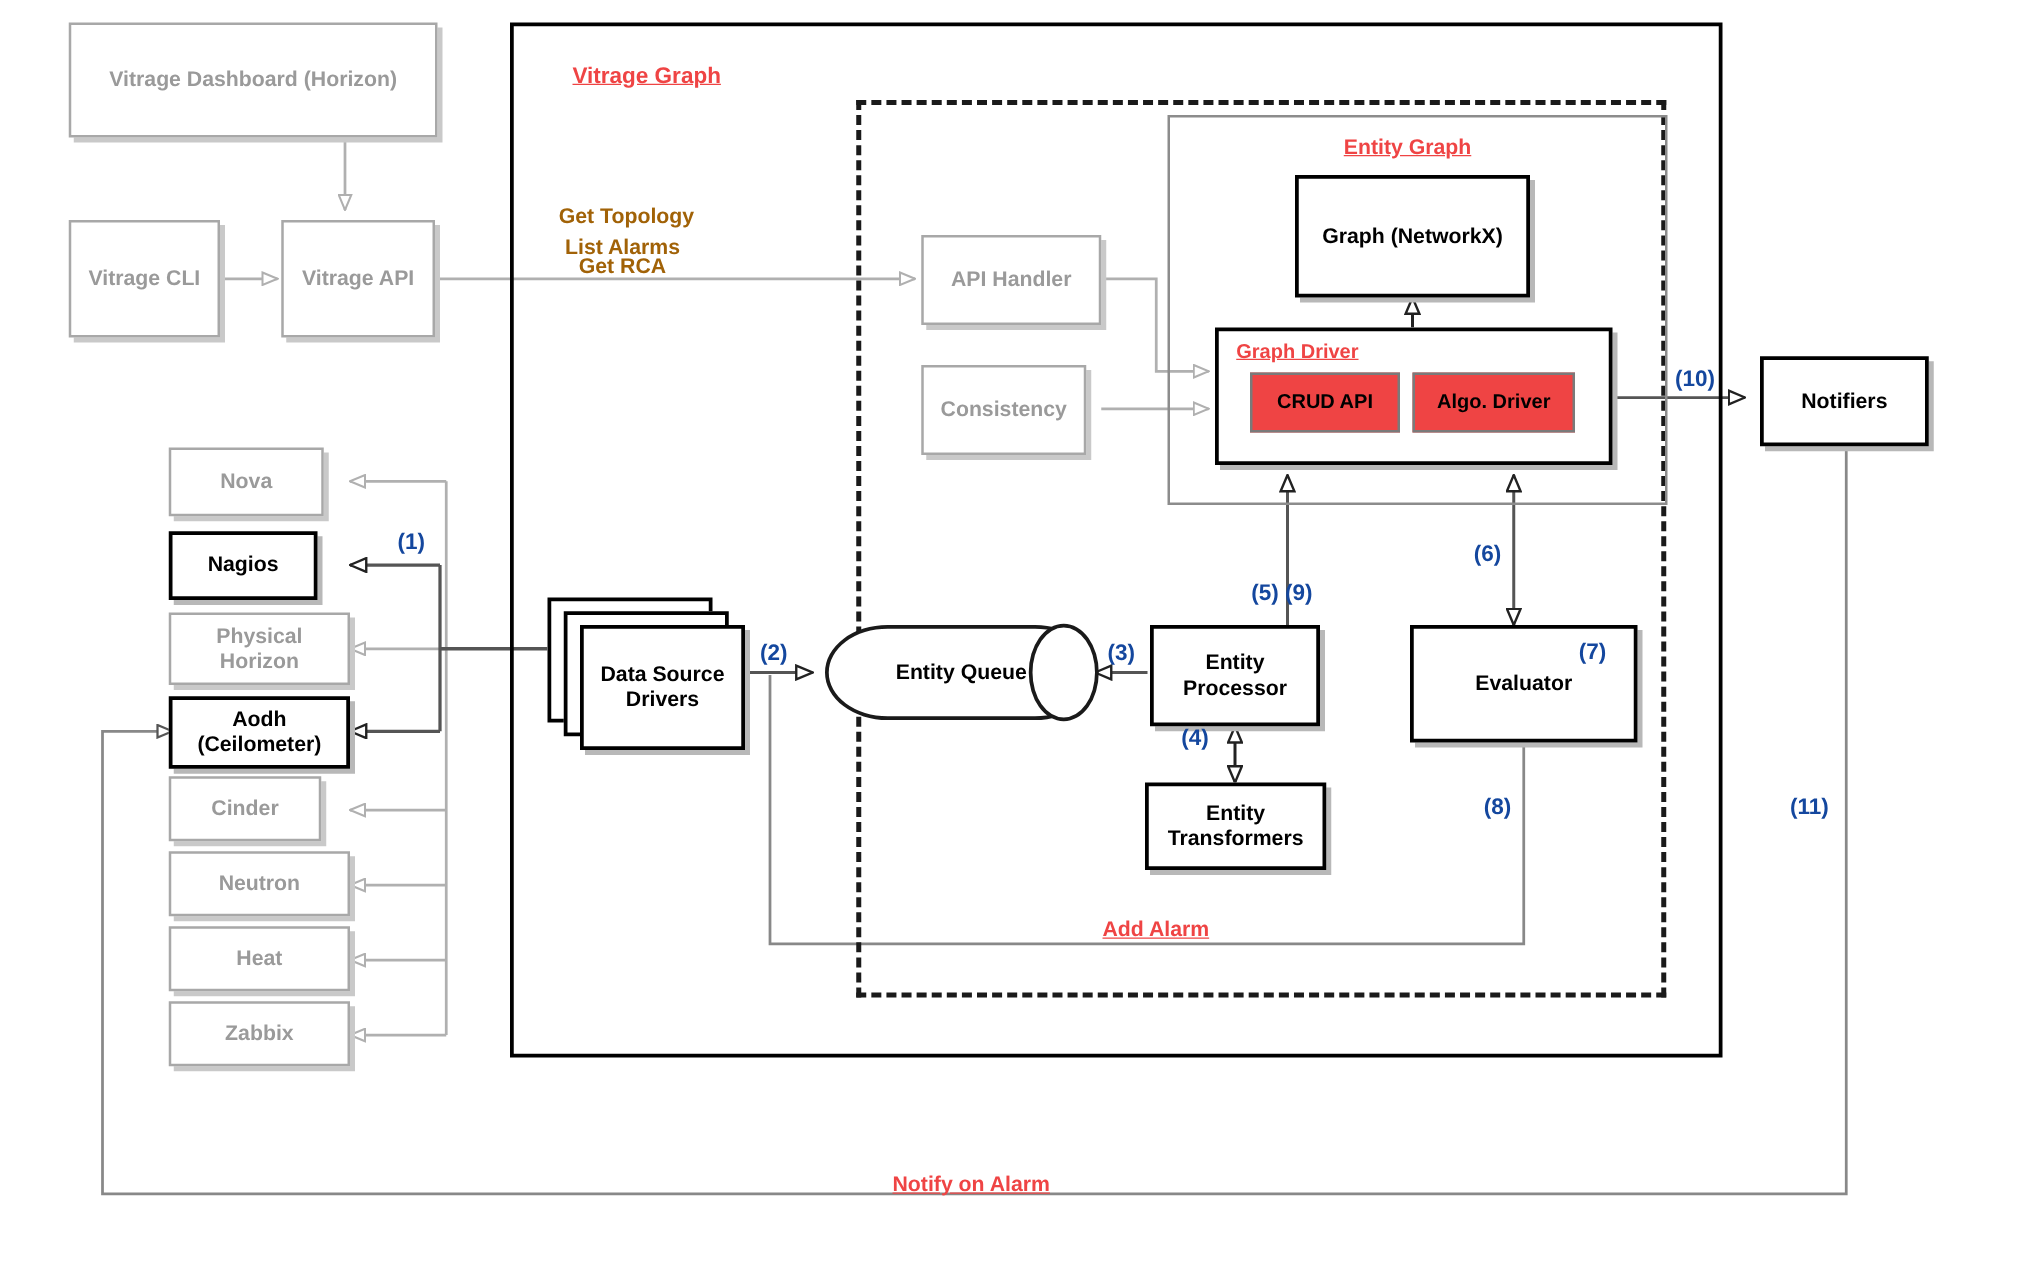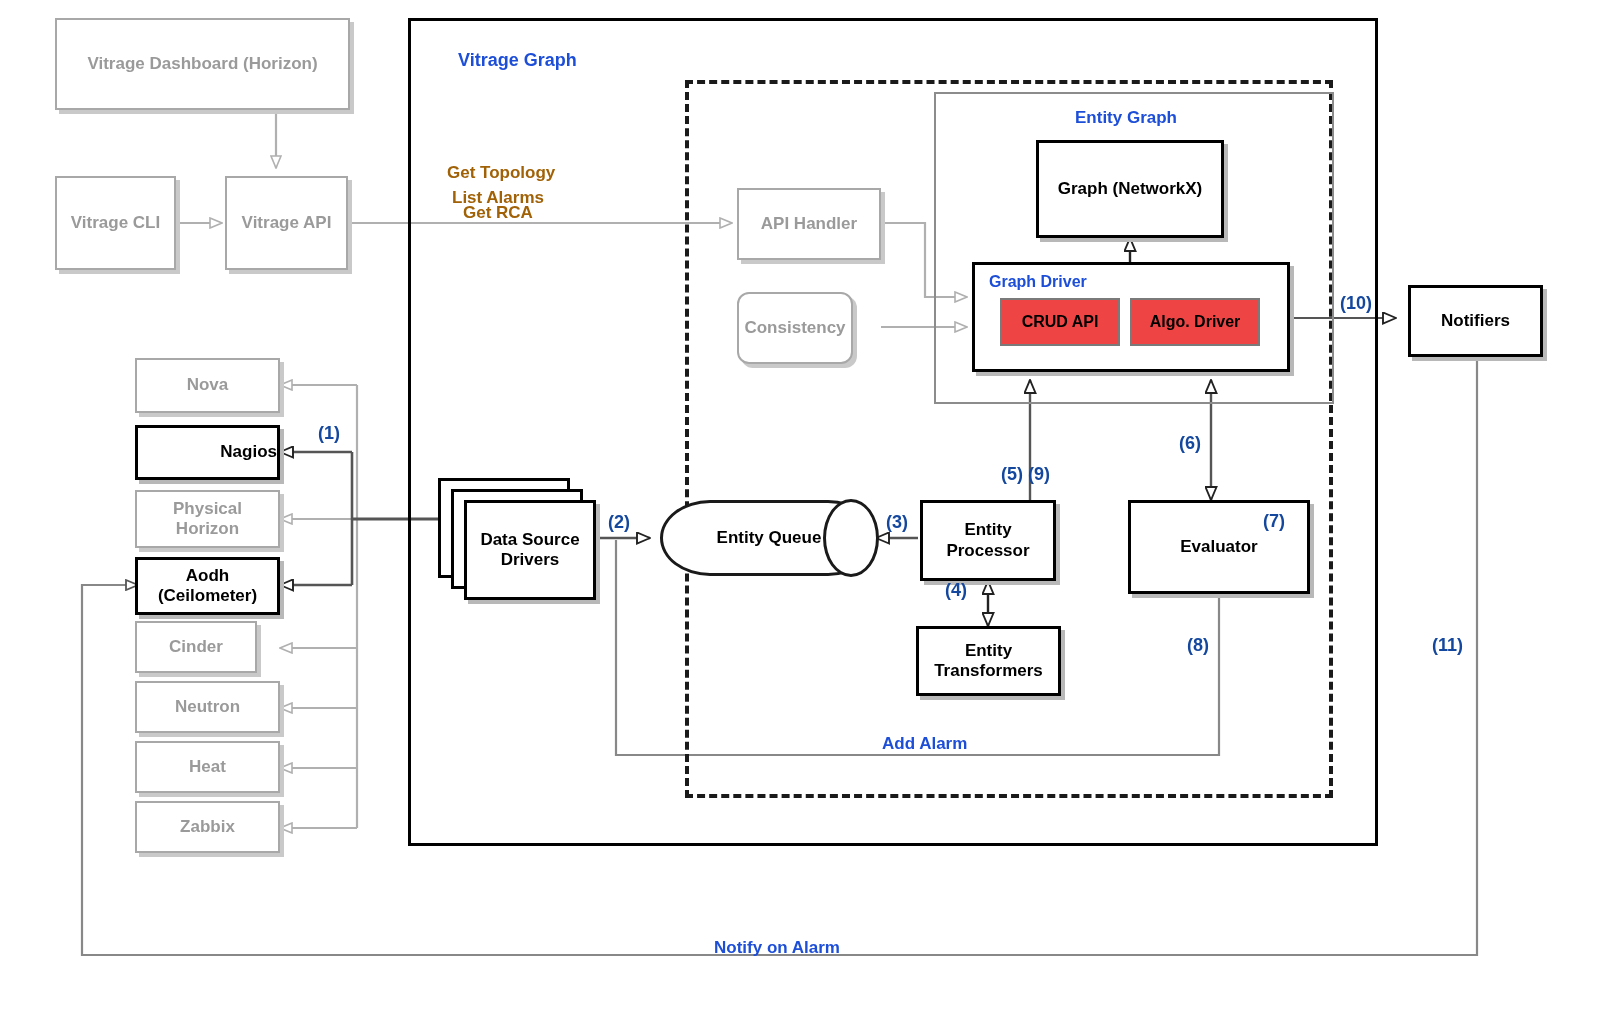--- a/index.html
+++ b/index.html
@@ -9,21 +9,21 @@
 
   .box{position:absolute;box-sizing:border-box;background:#fff;display:flex;align-items:center;
        justify-content:center;text-align:center;line-height:1.18;}
   .dim{border:2px solid #a8a8a8;color:#9a9a9a;font-weight:bold;
        box-shadow:4px 4px 0 0 #c9c9c9;}
   .strong{border:3px solid #000;color:#000;font-weight:bold;
           box-shadow:4px 4px 0 0 #b8b8b8;}
   .plainbox{border:2px solid #7a7a7a;color:#000;font-weight:bold;background:#ef4444;}
 
   .label{position:absolute;font-weight:bold;white-space:pre;}
-  .lblk{color:#1d4ed8;}
+  .lblk{color:#ef4444;text-decoration:underline;}
   .lgry{color:#a16207;}
   .lblue{color:#14479e;}
 
   .container-solid{position:absolute;box-sizing:border-box;border:3px solid #000;background:transparent;}
   .container-dash{position:absolute;box-sizing:border-box;border:4px dashed #1a1a1a;background:transparent;}
   .container-thin{position:absolute;box-sizing:border-box;border:2px solid #8c8c8c;background:transparent;}
 
   
   .stack{position:absolute;}
   .stack .sheet{position:absolute;box-sizing:border-box;border:3px solid #000;background:#fff;}
@@ -134,27 +134,27 @@
       <span>CRUD API</span>
     </div>
     <div class="box plainbox" style="left:155px;top:33px;width:130px;height:48px;font-size:16px;">
       <span>Algo. Driver</span>
     </div>
   </div>
 
   <div class="box dim" style="left:737px;top:188px;width:144px;height:72px;font-size:17px;">
     <span>API Handler</span>
   </div>
-  <div class="box dim" style="left:737px;top:292px;width:116px;height:72px;font-size:17px;border-radius:12px;">
+  <div class="box dim" style="left:737px;top:292px;width:132px;height:72px;font-size:17px;">
     <span>Consistency</span>
   </div>
 
   <div id="ds-list">
-      <div class="box dim" style="left: 135px; top: 358px; width: 145px; height: 55px; font-size: 17px; white-space: pre-line;"><span>Nova</span></div>
-      <div class="box strong" style="left: 135px; top: 425px; width: 145px; height: 55px; font-size: 17px; white-space: pre-line; justify-content: flex-end;"><span>Nagios</span></div>
+      <div class="box dim" style="left: 135px; top: 358px; width: 124px; height: 55px; font-size: 17px; white-space: pre-line;"><span>Nova</span></div>
+      <div class="box strong" style="left: 135px; top: 425px; width: 119px; height: 55px; font-size: 17px; white-space: pre-line;"><span>Nagios</span></div>
       <div class="box dim" style="left: 135px; top: 490px; width: 145px; height: 58px; font-size: 17px; white-space: pre-line;"><span>Physical
 Horizon</span></div>
       <div class="box strong" style="left: 135px; top: 557px; width: 145px; height: 58px; font-size: 17px; white-space: pre-line;"><span>Aodh
 (Ceilometer)</span></div>
       <div class="box dim" style="left: 135px; top: 621px; width: 122px; height: 52px; font-size: 17px; white-space: pre-line;"><span>Cinder</span></div>
       <div class="box dim" style="left: 135px; top: 681px; width: 145px; height: 52px; font-size: 17px; white-space: pre-line;"><span>Neutron</span></div>
       <div class="box dim" style="left: 135px; top: 741px; width: 145px; height: 52px; font-size: 17px; white-space: pre-line;"><span>Heat</span></div>
       <div class="box dim" style="left: 135px; top: 801px; width: 145px; height: 52px; font-size: 17px; white-space: pre-line;"><span>Zabbix</span></div>
     </div>
 

